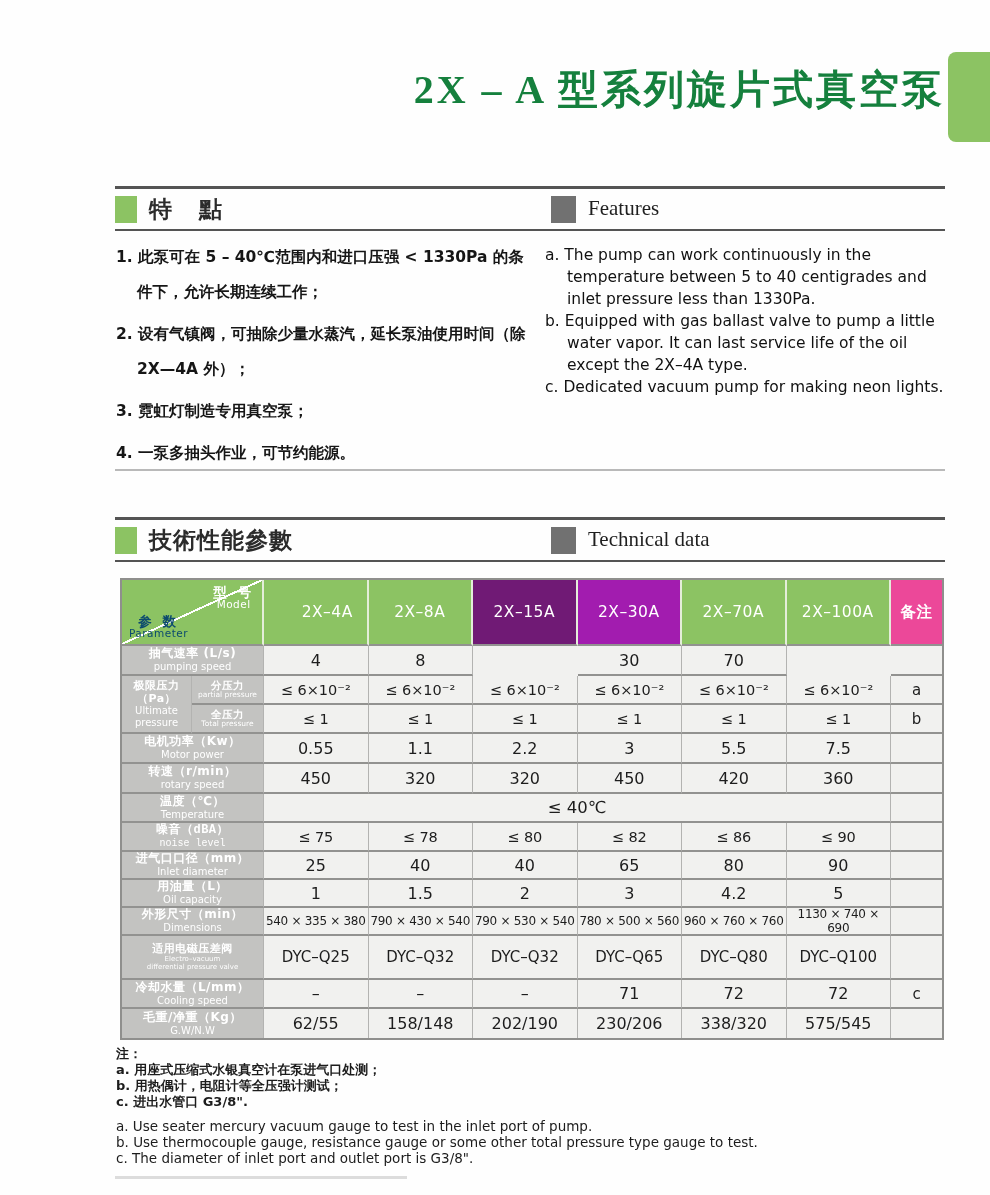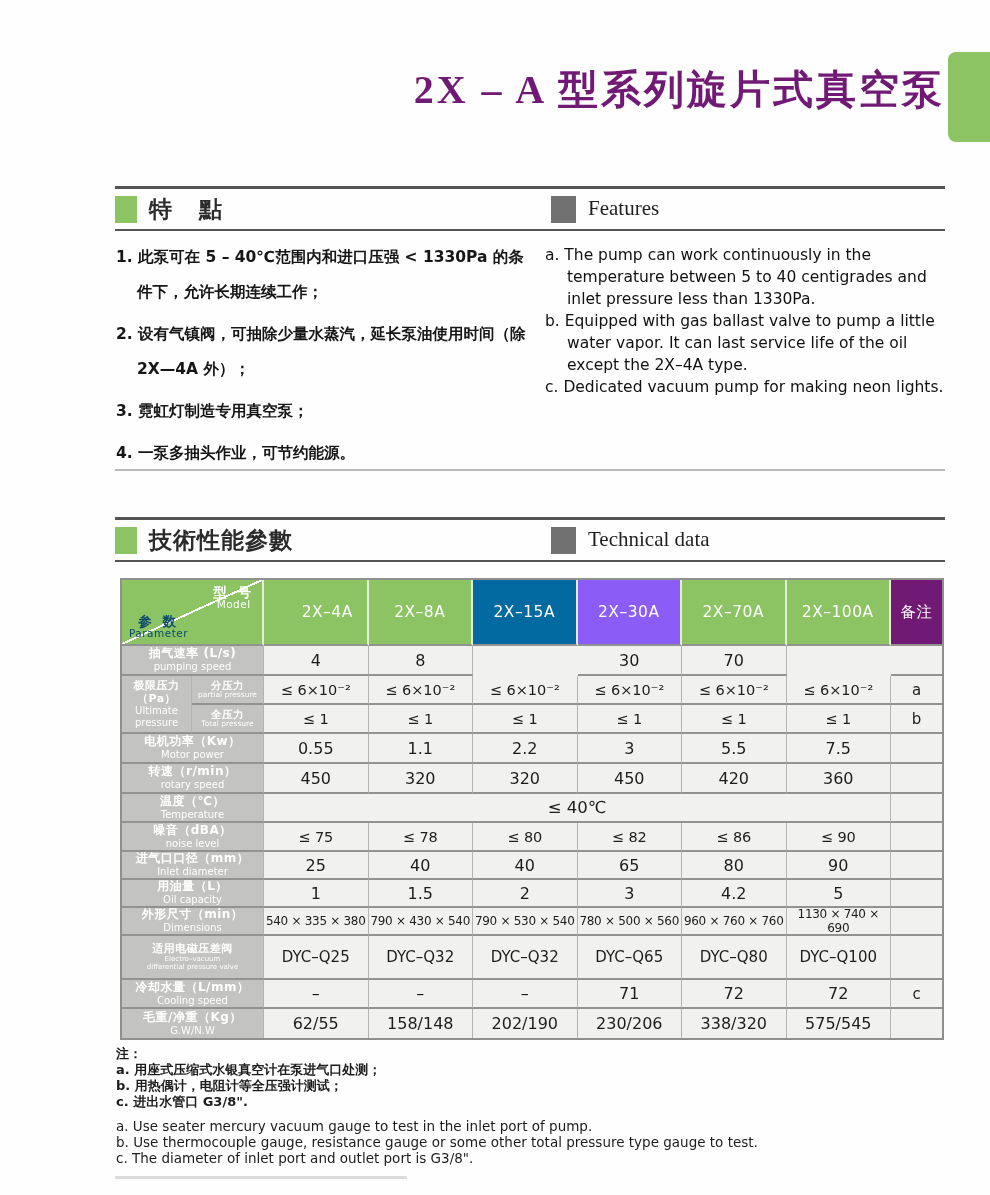--- a/index.html
+++ b/index.html
@@ -64,21 +64,21 @@
   .notes .gap{height:8px;}
   .notes .n-en{font-size:13.5px;line-height:16px;}
   .bottom-mark{position:absolute;left:115px;top:1176px;width:292px;height:3px;background:#dcdcdc;}
 </style>
 </head>
 <body>
 
 <div class="page">
 
   <div class="corner-block" style="background: rgb(140, 195, 99);"></div>
-  <div class="title-zh" style="color: #701a75;">2X – A 型系列旋片式真空泵</div>
+  <div class="title-zh" style="color: #15803d;">2X – A 型系列旋片式真空泵</div>
 
   <div class="section-header" style="top:186px;">
     <span class="sq green" style="background: rgb(140, 195, 99);"></span>
     <span class="sh-zh">特　點</span>
     <span class="sh-group2">
       <span class="sq gray" style="background: rgb(113, 113, 113);"></span>
       <span class="sh-en">Features</span>
     </span>
   </div>
 
@@ -102,25 +102,25 @@
     <span class="sh-group2">
       <span class="sq gray" style="background: rgb(113, 113, 113);"></span>
       <span class="sh-en">Technical data</span>
     </span>
   </div>
 
   <div class="ttable">
       <div class="cell hdr corner" style="grid-area: 1 / 1 / span 1 / span 2; background: rgb(140, 195, 99);"><div class="diag" style="background: linear-gradient(to right bottom, transparent calc(50% - 1px), rgb(255, 255, 255) calc(50% - 1px), rgb(255, 255, 255) calc(50% + 1px), transparent calc(50% + 1px));"></div><div class="c-top"><div class="cz">型 号</div><div class="ce">Model</div></div><div class="c-bottom"><div class="cz">参 数</div><div class="ce">Parameter</div></div></div>
       <div class="cell hdr" style="grid-area: 1 / 3 / span 1 / span 1; background: rgb(140, 195, 99); padding-left: 24px;">2X–4A</div>
       <div class="cell hdr" style="grid-area: 1 / 4 / span 1 / span 1; background: rgb(140, 195, 99);">2X–8A</div>
-      <div class="cell hdr" style="grid-area: 1 / 5 / span 1 / span 1; background: #0369a1;">2X–15A</div>
-      <div class="cell hdr" style="grid-area: 1 / 6 / span 1 / span 1; background: #8b5cf6;">2X–30A</div>
+      <div class="cell hdr" style="grid-area: 1 / 5 / span 1 / span 1; background: #701a75;">2X–15A</div>
+      <div class="cell hdr" style="grid-area: 1 / 6 / span 1 / span 1; background: #a21caf;">2X–30A</div>
       <div class="cell hdr" style="grid-area: 1 / 7 / span 1 / span 1; background: rgb(140, 195, 99);">2X–70A</div>
       <div class="cell hdr" style="grid-area: 1 / 8 / span 1 / span 1; background: rgb(140, 195, 99);">2X–100A</div>
-      <div class="cell hdr" style="grid-area: 1 / 9 / span 1 / span 1; border-right: none; background: #701a75;">备注</div>
+      <div class="cell hdr" style="grid-area: 1 / 9 / span 1 / span 1; border-right: none; background: #ec4899; font-weight: bold;">备注</div>
       <div class="cell label" style="grid-area: 2 / 1 / span 1 / span 2;"><div class="lz">抽气速率 (L/s)</div><div class="le">pumping speed</div></div>
       <div class="cell val " style="grid-area: 2 / 3 / span 1 / span 1;">4</div>
       <div class="cell val " style="grid-area: 2 / 4 / span 1 / span 1;">8</div>
       <div class="cell val " style="grid-area: 2 / 5 / span 1 / span 1; margin-top: 37px;">15</div>
       <div class="cell val " style="grid-area: 2 / 6 / span 1 / span 1;">30</div>
       <div class="cell val " style="grid-area: 2 / 7 / span 1 / span 1;">70</div>
       <div class="cell val " style="grid-area: 2 / 8 / span 1 / span 1; margin-top: 48px;">100</div>
       <div class="cell val remark" style="grid-area: 2 / 9 / span 1 / span 1; border-right: none;"></div>
       <div class="cell label group" style="grid-area: 3 / 1 / span 2 / span 1;"><div class="lz">极限压力
 （Pa）</div><div class="le">Ultimate
@@ -153,21 +153,21 @@
       <div class="cell val " style="grid-area: 6 / 3 / span 1 / span 1;">450</div>
       <div class="cell val " style="grid-area: 6 / 4 / span 1 / span 1;">320</div>
       <div class="cell val " style="grid-area: 6 / 5 / span 1 / span 1;">320</div>
       <div class="cell val " style="grid-area: 6 / 6 / span 1 / span 1;">450</div>
       <div class="cell val " style="grid-area: 6 / 7 / span 1 / span 1;">420</div>
       <div class="cell val " style="grid-area: 6 / 8 / span 1 / span 1;">360</div>
       <div class="cell val remark" style="grid-area: 6 / 9 / span 1 / span 1; border-right: none;"></div>
       <div class="cell label" style="grid-area: 7 / 1 / span 1 / span 2;"><div class="lz">温度（℃）</div><div class="le">Temperature</div></div>
       <div class="cell val merged" style="grid-area: 7 / 3 / span 1 / span 6;">≤ 40℃</div>
       <div class="cell val remark" style="grid-area: 7 / 9 / span 1 / span 1; border-right: none;"></div>
-      <div class="cell label" style="grid-area: 8 / 1 / span 1 / span 2;"><div class="lz">噪音（dBA）</div><div class="le">noise level</div></div>
+      <div class="cell label" style="grid-area: 8 / 1 / span 1 / span 2; font-family: Liberation Mono, monospace;"><div class="lz">噪音（dBA）</div><div class="le">noise level</div></div>
       <div class="cell val sci" style="grid-area: 8 / 3 / span 1 / span 1;">≤ 75</div>
       <div class="cell val sci" style="grid-area: 8 / 4 / span 1 / span 1;">≤ 78</div>
       <div class="cell val sci" style="grid-area: 8 / 5 / span 1 / span 1;">≤ 80</div>
       <div class="cell val sci" style="grid-area: 8 / 6 / span 1 / span 1;">≤ 82</div>
       <div class="cell val sci" style="grid-area: 8 / 7 / span 1 / span 1;">≤ 86</div>
       <div class="cell val sci" style="grid-area: 8 / 8 / span 1 / span 1;">≤ 90</div>
       <div class="cell val remark" style="grid-area: 8 / 9 / span 1 / span 1; border-right: none;"></div>
       <div class="cell label" style="grid-area: 9 / 1 / span 1 / span 2;"><div class="lz">进气口口径（mm）</div><div class="le">Inlet diameter</div></div>
       <div class="cell val " style="grid-area: 9 / 3 / span 1 / span 1;">25</div>
       <div class="cell val " style="grid-area: 9 / 4 / span 1 / span 1;">40</div>

